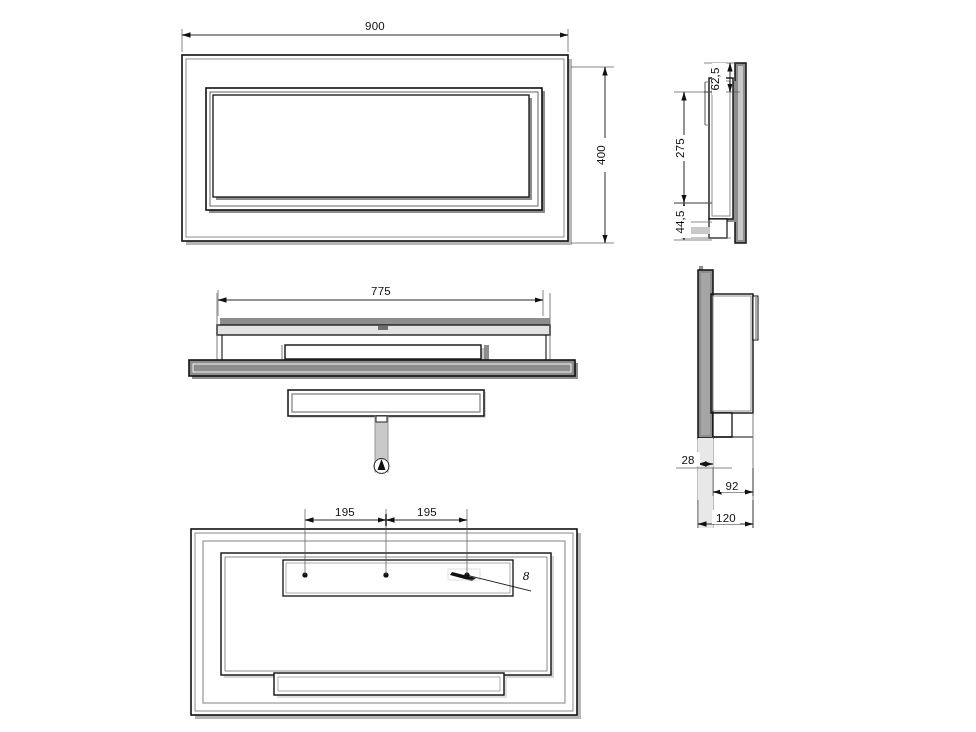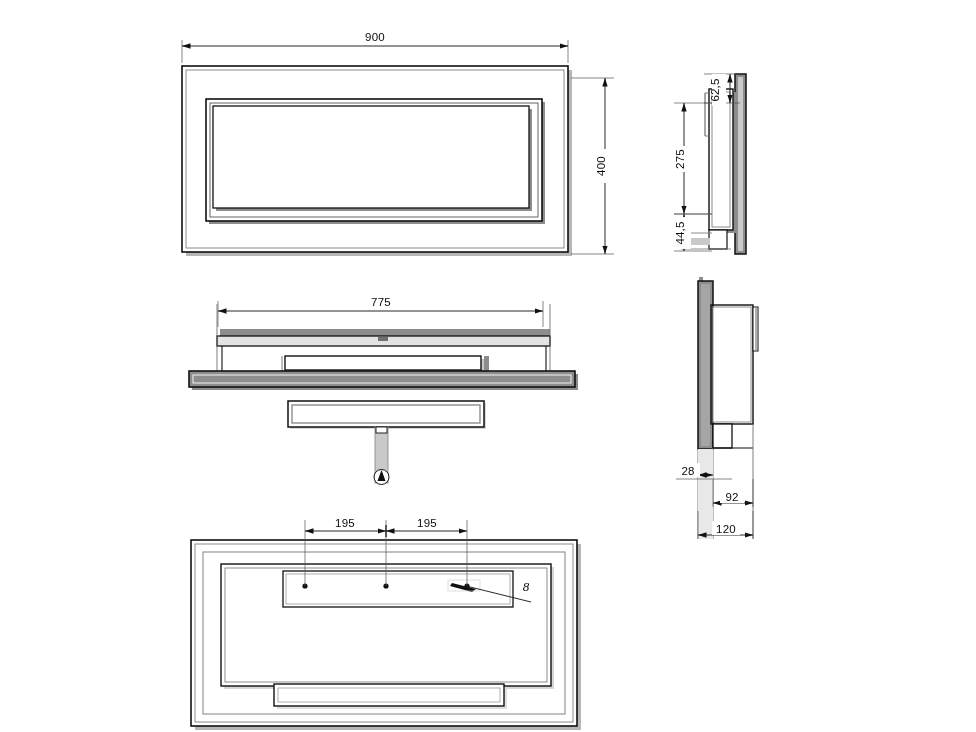--- a/index.html
+++ b/index.html
@@ -9,21 +9,21 @@
   }
   body {
     width: 976px;
     height: 732px;
     font-family: "Liberation Sans", sans-serif;
     overflow: hidden;
     position: relative;
   }
   #drawing-root {
     position: absolute;
-    left: 0; top: 11px;
+    left: 0; top: 0;
     width: 976px;
     height: 572px;
     text-decoration: underline;
   }
   svg.cad {
     display: block;
     width: 976px;
     height: 732px;
     background: #ffffff;
   }

